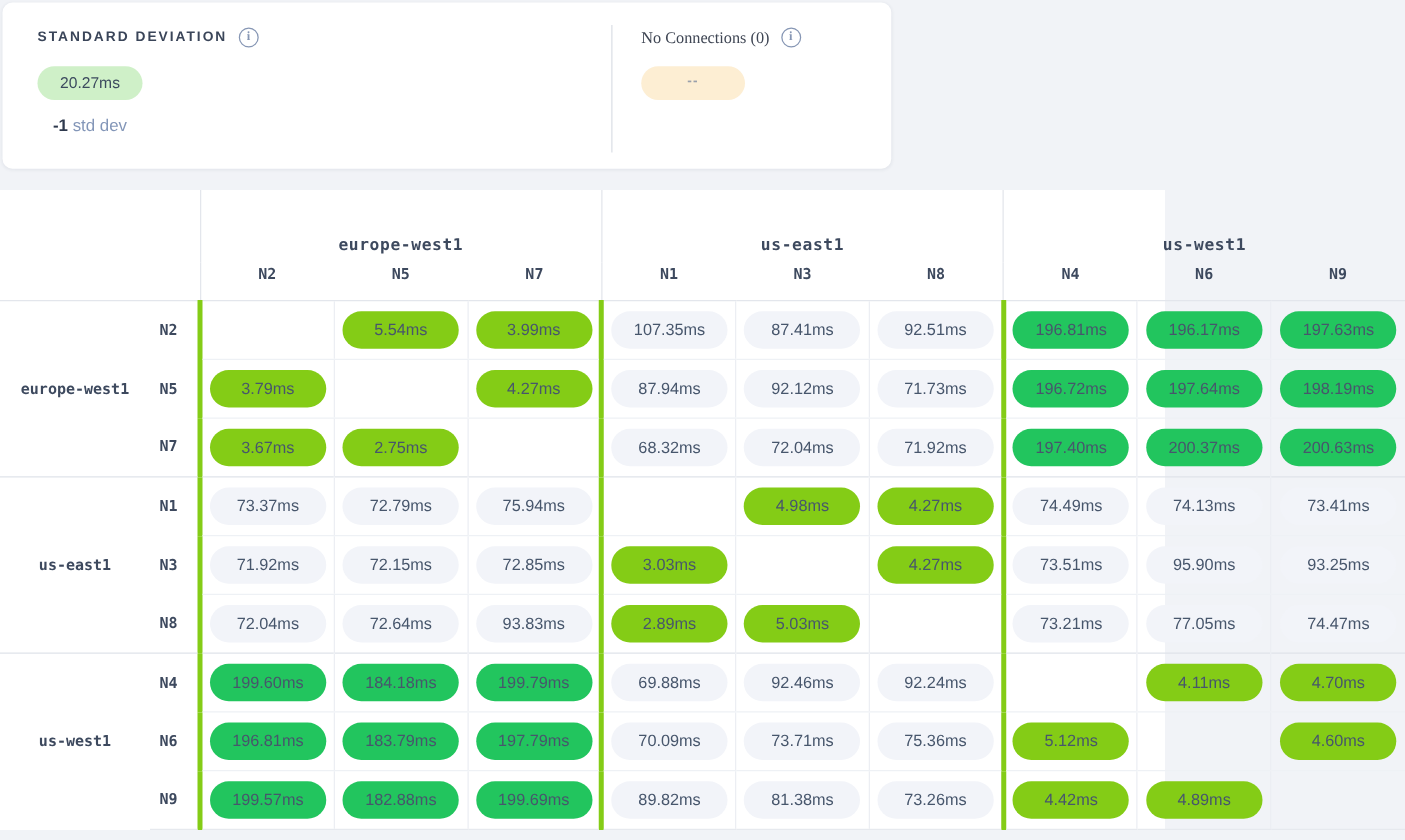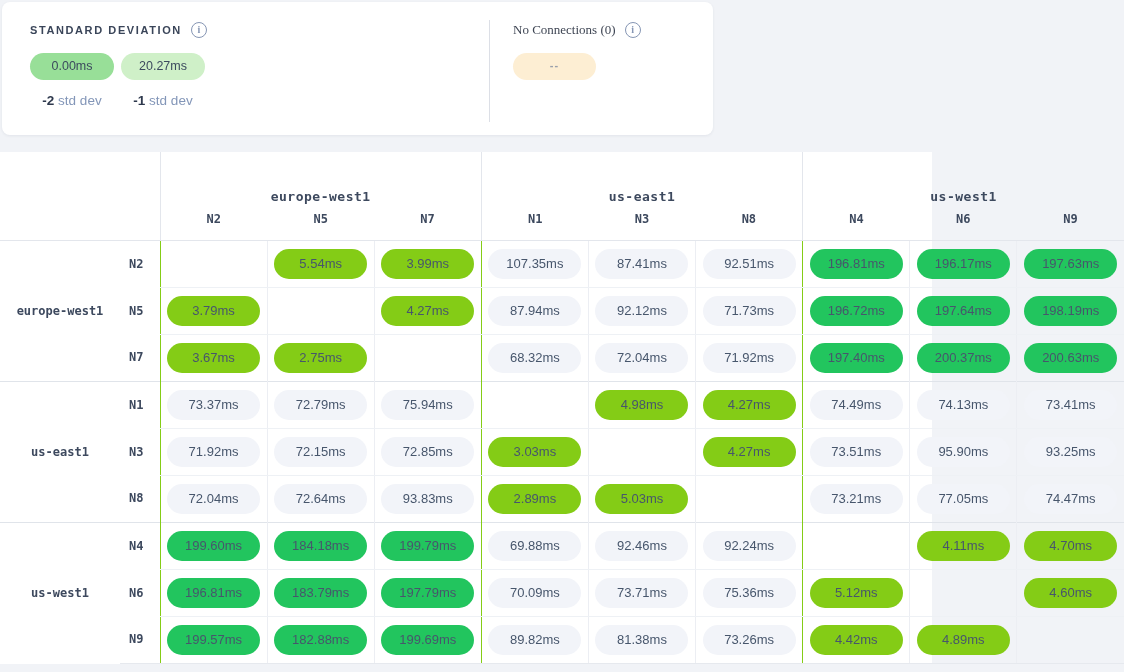--- a/index.html
+++ b/index.html
@@ -66,21 +66,21 @@
     height:30px; vertical-align:top; padding-top:2px;
     text-align:center; font-size:12px;
     border-bottom:1px solid #e3e6ec;
   }
   .th-node.group-start { border-left:1px solid #e3e6ec; }
 
   td {
     height:47px; text-align:center; vertical-align:middle;
     border-left:1px solid #ecEEf3; border-left:1px solid #eceef3;
   }
-  td.group-start { border-left:1px solid #84cc16; }
+  td.group-start { border-left:4px solid #84cc16; }
   td.row-sep { border-bottom:1px solid #eef1f5; }
   .sec-top { border-top:1px solid #e0e4ea; }
   .table-bottom { border-bottom:1px solid #e6e9ee; }
 
   .row-region { text-align:center; font-size:12px; }
   .row-node   { text-align:right; padding-right:16px; font-size:12px; }
 
   .pill {
     display:inline-block; width:93px; height:30px; line-height:30px;
     border-radius:15px; font-size:13px; color:#47566c; cursor:pointer;
@@ -92,24 +92,20 @@
 </head>
 <body>
 
 <div class="card">
   <div class="card-left">
     <div class="title-row">
       <span class="card-title">STANDARD DEVIATION</span>
       <span class="info-icon">i</span>
     </div>
     <div class="lg-row">
-        <div class="lg-item">
-          <div class="lg-pill" style="background: rgb(152, 223, 152);">0.00ms</div>
-          <div class="lg-label"><b>-2</b> std dev</div>
-        </div>
         <div class="lg-item">
           <div class="lg-pill" style="background: rgb(207, 240, 200);">20.27ms</div>
           <div class="lg-label"><b>-1</b> std dev</div>
         </div>
       </div>
   </div>
   <div class="card-divider"></div>
   <div class="card-right">
     <div class="title-row">
       <span class="nc-title">No Connections (0)</span>

